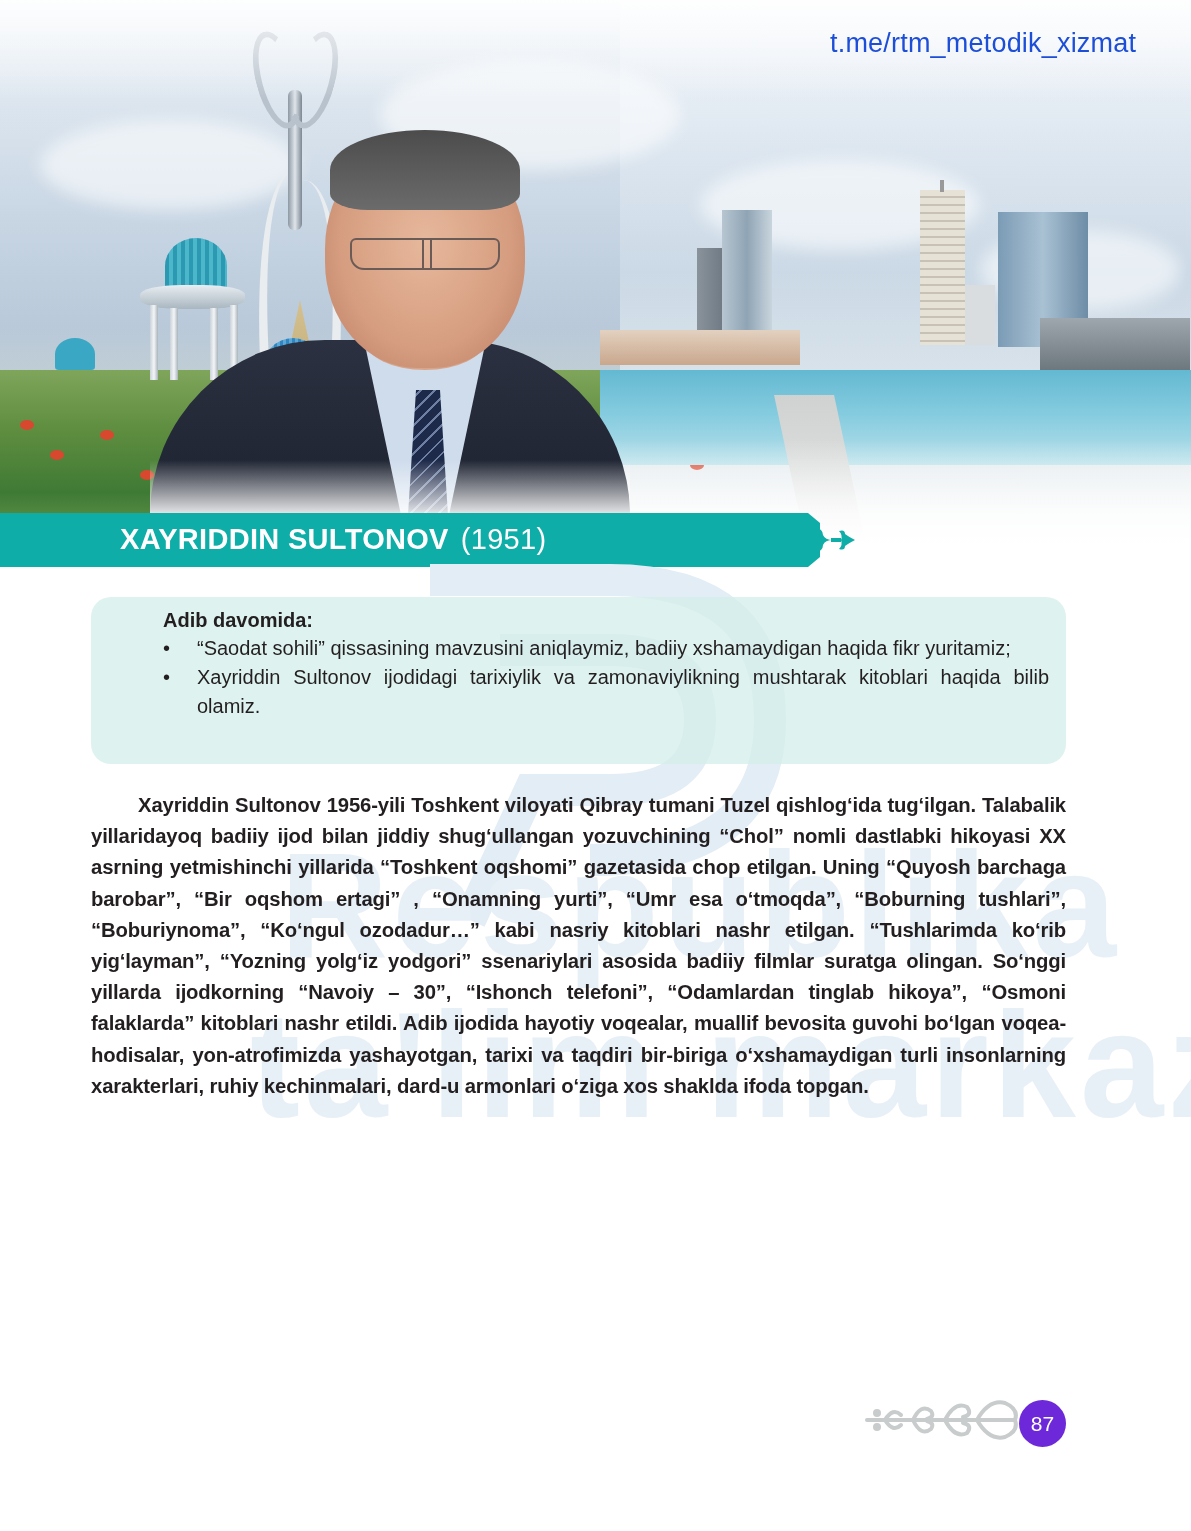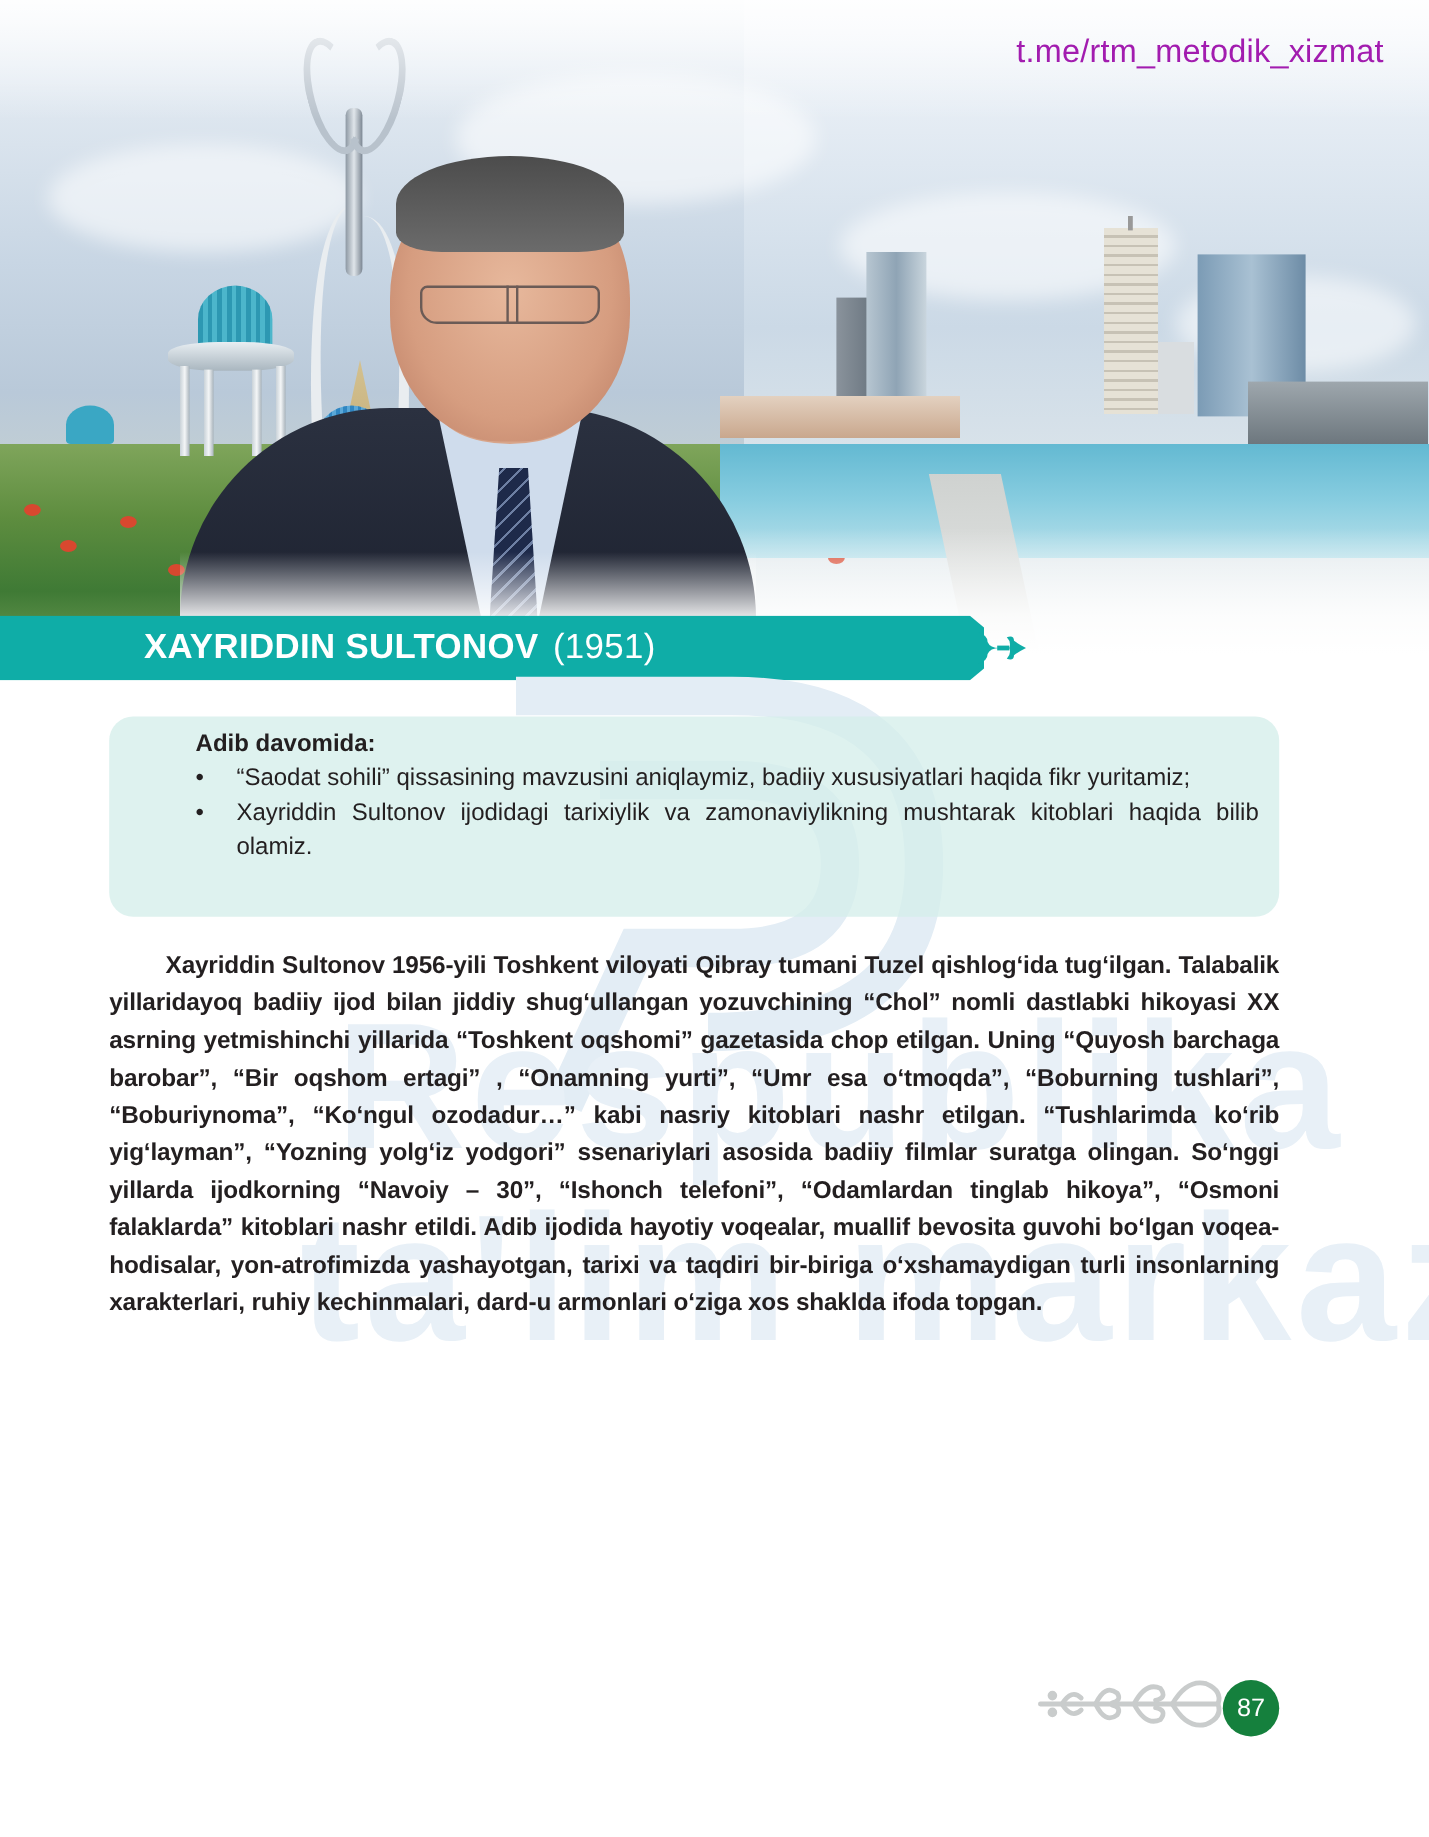--- a/index.html
+++ b/index.html
@@ -80,22 +80,22 @@
       background: radial-gradient(ellipse at 50% 45%, #e7b89c 0%, #d69d80 60%, #b97b62 100%); }
     .hair { position: absolute; left: 180px; top: 0; width: 190px; height: 80px; border-radius: 50% 50% 20% 20%;
       background: linear-gradient(180deg, #4c4c4c, #6b6b6b); }
     .glasses { position: absolute; left: 200px; top: 108px; width: 150px; height: 32px;
       border: 2px solid #6b5b56; border-radius: 6px 6px 14px 14px; }
     .glasses::after { content: ""; position: absolute; left: 70px; top: -2px; width: 6px; height: 32px; background: #fff0; border-left: 2px solid #6b5b56; border-right: 2px solid #6b5b56; }
     .portrait-fade { position: absolute; left: 0; top: 330px; width: 480px; height: 55px;
       background: linear-gradient(180deg, rgba(255,255,255,0), rgba(255,255,255,0.9)); }
 
     .link {
-      position: absolute; left: 830px; top: 28px; width: 340px; text-align: center;
-      font-size: 27px; color: #a21caf; letter-spacing: 0.2px;
+      position: absolute; left: 830px; top: 28px; width: 340px; text-align: left;
+      font-size: 27px; color: #1d4ed8; letter-spacing: 0.2px;
     }
 
     
     .banner {
       position: absolute; left: 0; top: 513px; width: 820px; height: 54px;
       background: #0fada7;
       clip-path: polygon(0 0, 808px 0, 820px 10px, 820px 44px, 808px 54px, 0 54px);
     }
     .banner-ornament { position: absolute; left: 815px; top: 525px; width: 50px; height: 30px; }
     .banner-title {
@@ -127,21 +127,21 @@
     .body-text { position: absolute; left: 91px; top: 790px; width: 975px; font-weight: bold; }
     .body-text p {
       font-size: 20.3px; line-height: 31.2px; text-align: justify; text-indent: 47px; color: #231f20;
       letter-spacing: -0.15px;
     }
 
     
     .ornament { position: absolute; left: 865px; top: 1395px; width: 160px; height: 50px; }
     .page-number {
       position: absolute; left: 1019px; top: 1400px; width: 47px; height: 47px; border-radius: 50%;
-      background: #15803d; color: #ffffff; font-size: 21px; text-align: center; line-height: 47px;
+      background: #6d28d9; color: #ffffff; font-size: 21px; text-align: center; line-height: 47px;
     }
   </style>
 </head>
 <body>
 
 <div class="hero">
   <div class="sky-left"></div>
   <div class="cloud" style="left:40px;top:120px;width:260px;height:90px;"></div>
   <div class="cloud" style="left:380px;top:60px;width:300px;height:110px;"></div>
   <div class="cloud" style="left:700px;top:160px;width:280px;height:90px;"></div>
@@ -215,21 +215,21 @@
   <path d="M90 90 L200 90 Q290 90 290 160 Q290 230 200 230 L120 230 L60 360" fill="none" stroke="#e3edf5" stroke-width="32"></path>
 </svg>
 <div class="watermark-text" style="top:830px;">Respublika</div>
 <div class="watermark-text" style="top:990px;left:250px;">ta'lim markazi</div>
 
 <div class="objectives"></div>
 <div class="obj-title">Adib davomida:</div>
 <ul class="obj-list">
   <li>
     <span class="bullet">•</span>
-    <span>“Saodat sohili” qissasining mavzusini aniqlaymiz, badiiy xususiyatlari haqida fikr yuritamiz;</span>
+    <span>“Saodat sohili” qissasining mavzusini aniqlaymiz, badiiy xshamaydigan haqida fikr yuritamiz;</span>
   </li>
   <li>
     <span class="bullet">•</span>
     <span>Xayriddin Sultonov ijodidagi tarixiylik va zamonaviylikning mushtarak kitoblari haqida bilib olamiz.</span>
   </li>
 </ul>
 
 <div class="body-text">
   <p>Xayriddin Sultonov 1956-yili Toshkent viloyati Qibray tumani Tuzel qishlog‘ida tug‘ilgan. Talabalik yillaridayoq badiiy ijod bilan jiddiy shug‘ullangan yozuvchining “Chol” nomli dastlabki hikoyasi XX asrning yetmishinchi yillarida “Toshkent oqshomi” gazetasida chop etilgan. Uning “Quyosh barchaga barobar”, “Bir oqshom ertagi” , “Onamning yurti”, “Umr esa o‘tmoqda”, “Boburning tushlari”, “Boburiynoma”, “Ko‘ngul ozodadur…” kabi nasriy kitoblari nashr etilgan. “Tushlarimda ko‘rib yig‘layman”, “Yozning yolg‘iz yodgori” ssenariylari asosida badiiy filmlar suratga olingan. So‘nggi yillarda ijodkorning “Navoiy – 30”, “Ishonch telefoni”, “Odamlardan tinglab hikoya”, “Osmoni falaklarda” kitoblari nashr etildi. Adib ijodida hayotiy voqealar,  muallif bevosita guvohi bo‘lgan voqea-hodisalar, yon-atrofimizda yashayotgan, tarixi va taqdiri bir-biriga o‘xshamaydigan turli insonlarning xarakterlari, ruhiy kechinmalari, dard-u armonlari o‘ziga xos shaklda ifoda topgan.</p>
 </div>

